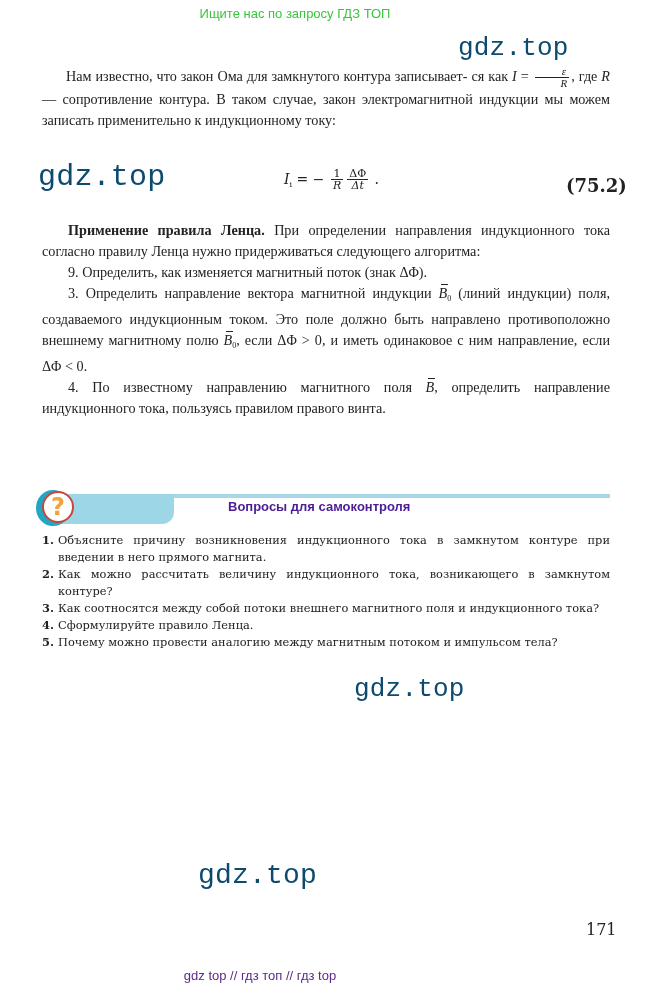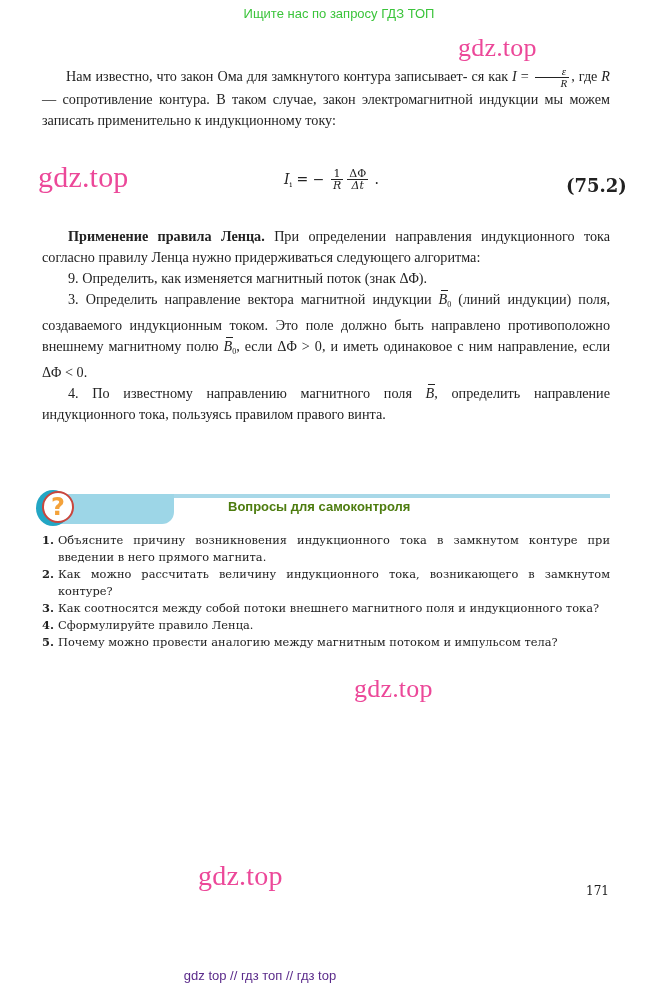--- a/index.html
+++ b/index.html
@@ -1,19 +1,19 @@
 <!DOCTYPE html>
 <html><head>
   <meta charset="utf-8">
   <style>
     html, body { margin: 0; padding: 0; background: #ffffff; }
     body { width: 654px; height: 994px; position: relative; overflow: hidden; font-family: "DejaVu Serif", serif; color: #222; }
 
-    .top-banner { position: absolute; top: 6px; left: 0; width: 590px; text-align: center; font-family: "Liberation Sans", sans-serif; font-size: 13px; color: #3bc43b; padding-left: 44px; }
-    .wm { position: absolute; font-family: Liberation Serif, serif; color: #ec4899; font-size: 26px; letter-spacing: 0.2px; }
+    .top-banner { position: absolute; top: 6px; left: 0; width: 590px; text-align: center; font-family: "Liberation Sans", sans-serif; font-size: 13px; color: #3bc43b; }
+    .wm { position: absolute; font-family: Liberation Mono, monospace; color: #0c4a6e; font-size: 26px; letter-spacing: 0.2px; }
     .wm-1 { top: 33px; left: 458px; }
     .wm-2 { top: 160px; left: 38px; font-size: 30px; }
     .wm-3 { top: 674px; left: 354px; }
     .wm-4 { top: 860px; left: 198px; font-size: 28px; }
 
     .text { position: absolute; left: 66px; width: 544px; font-size: 14.2px; line-height: 21px; text-align: justify; font-family: Liberation Serif, serif; }
     .text p { margin: 0; text-indent: 26px; }
     .para-1 { top: 66px; left: 42px; width: 568px; }
     .para-1 p { text-indent: 24px; }
 
@@ -21,35 +21,35 @@
     .frac .num { display: block; border-bottom: 1px solid #222; padding: 0 2px; }
     .frac .den { display: block; padding: 0 2px; }
     .it { font-style: italic; }
     .vec { position: relative; font-style: italic; }
     .vec::before { content: ""; position: absolute; top: -1px; left: 2px; width: 7px; border-top: 1px solid #222; }
     .sub { font-size: 8px; vertical-align: -3px; font-style: normal; }
 
     .formula { position: absolute; top: 168px; left: 264px; font-size: 14px; margin-left: 20px; }
     .formula-num { position: absolute; top: 175px; left: 566px; font-size: 18px; font-weight: bold; }
 
-    .lenz { top: 226px; left: 42px; width: 568px; }
+    .lenz { top: 220px; left: 42px; width: 568px; }
     .lenz b { font-weight: bold; }
 
     .q-header { position: absolute; top: 488px; left: 36px; width: 574px; height: 42px; }
     .q-band-line { position: absolute; top: 6px; left: 20px; width: 554px; height: 4px; background: #a8d8e8; }
     .q-band-tab { position: absolute; top: 6px; left: 14px; width: 124px; height: 30px; background: #9dd6e7; border-radius: 0 0 12px 0; }
     .q-icon-back { position: absolute; top: 2px; left: 0; width: 34px; height: 36px; border-radius: 50%; background: #23a6c4; }
     .q-icon { position: absolute; top: 3px; left: 6px; width: 32px; height: 32px; border-radius: 50%; background: #fff; border: 2px solid #c9463d; box-sizing: border-box; display: flex; align-items: center; justify-content: center; font-family: "DejaVu Sans", sans-serif; font-weight: bold; font-size: 24px; color: #f4a23a; }
-    .q-title { position: absolute; top: 11px; left: 192px; font-family: "Liberation Sans", sans-serif; font-weight: bold; font-size: 13px; color: #4d7c0f; }
+    .q-title { position: absolute; top: 11px; left: 192px; font-family: "Liberation Sans", sans-serif; font-weight: bold; font-size: 13px; color: #4c1d95; }
 
     .questions { position: absolute; top: 532px; left: 42px; width: 568px; font-size: 11.4px; line-height: 17px; margin: 0; padding: 0; list-style: none; }
     .questions li { padding-left: 16px; text-indent: -16px; text-align: justify; }
     .questions .qnum { font-weight: bold; display: inline-block; width: 16px; text-indent: 0; }
 
-    .page-num { position: absolute; top: 884px; left: 586px; font-size: 12px; }
+    .page-num { position: absolute; top: 920px; left: 586px; font-size: 16px; }
     .bottom-banner { position: absolute; top: 968px; left: 0; width: 520px; text-align: center; font-family: "Liberation Sans", sans-serif; font-size: 13px; color: #5a2a8a; }
   </style>
 </head>
 <body>
 
 <div class="top-banner">Ищите нас по запросу ГДЗ ТОП</div>
 <div class="wm wm-1">gdz.top</div>
 <div class="wm wm-2">gdz.top</div>
 <div class="wm wm-3">gdz.top</div>
 <div class="wm wm-4">gdz.top</div>

